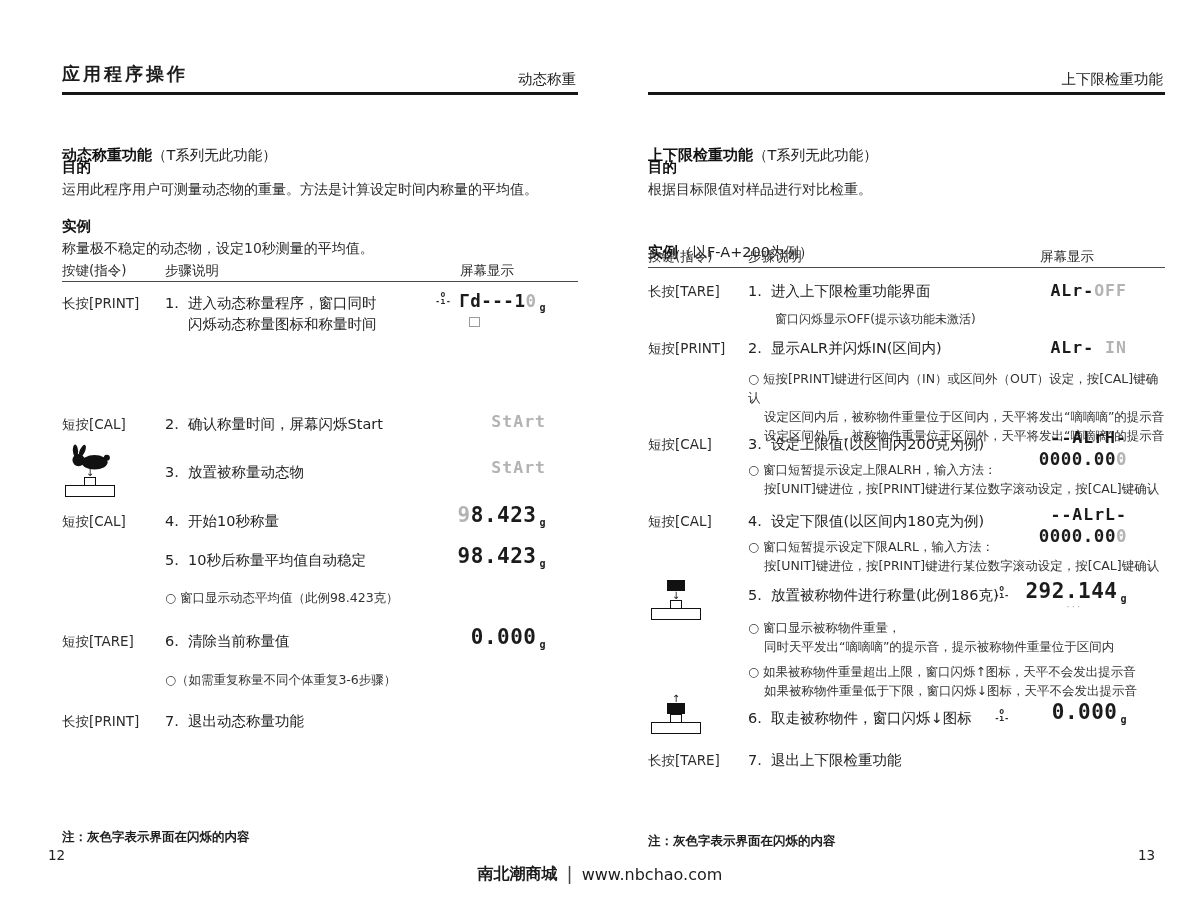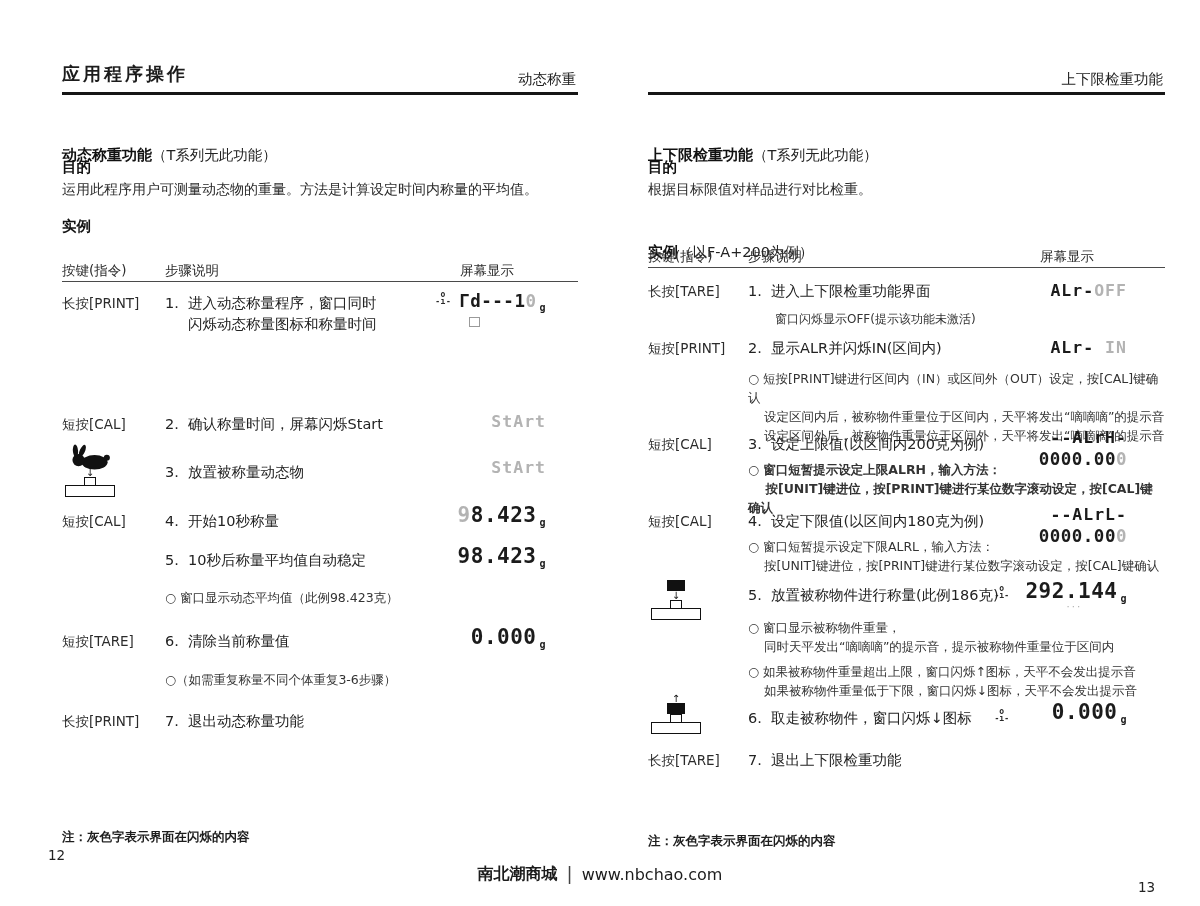--- a/index.html
+++ b/index.html
@@ -69,20 +69,21 @@
   <div class="abs hdr-left">应用程序操作</div>
   <div class="abs hdr-right">动态称重</div>
   <div class="abs rule-thick"></div>
 
   <div class="abs sec-title" style="top:125px;left:0;">
     <b>动态称重功能</b><span>（T系列无此功能）</span>
   </div>
   <div class="abs lbl" style="top:158px;left:0;">目的</div>
   <div class="abs body-text" style="top:181px;left:0;">运用此程序用户可测量动态物的重量。方法是计算设定时间内称量的平均值。</div>
   <div class="abs lbl" style="top:217px;left:0;">实例</div>
+  <div class="abs body-text" style="top:240px;left:0;">称量极不稳定的动态物，设定10秒测量的平均值。</div>
 
   <div class="abs colhdr" style="top:262px;left:0;">按键(指令)</div>
   <div class="abs colhdr" style="top:262px;left:103px;">步骤说明</div>
   <div class="abs colhdr" style="top:262px;left:398px;">屏幕显示</div>
   <div class="abs rule-thin" style="top:281px;"></div>
 
   <div class="abs key" style="top:295px;left:0;">长按[PRINT]</div>
   <div class="abs step" style="top:293px;left:103px;">1.  进入动态称量程序，窗口同时
      闪烁动态称量图标和称量时间</div>
   <div class="abs lcd lcd-mid" style="top:291px;right:32px;"><span class="ann"></span><span class="dk">Γd---1</span><span class="gy">0</span><span class="unit">g</span><span class="sq"></span></div>
@@ -155,21 +156,21 @@
   <div class="abs step" style="top:338px;left:100px;">2.  显示ALR并闪烁IN(区间内)</div>
   <div class="abs lcd lcd-alpha" style="top:338px;right:38px;"><span class="dk">ALr-</span><span class="gy"> IN</span></div>
   <div class="abs note" style="top:369px;left:100px;">○ 短按[PRINT]键进行区间内（IN）或区间外（OUT）设定，按[CAL]键确认
     设定区间内后，被称物件重量位于区间内，天平将发出“嘀嘀嘀”的提示音
     设定区间外后，被称物件重量位于区间外，天平将发出“嘀嘀嘀”的提示音</div>
 
   <div class="abs key" style="top:436px;left:0;">短按[CAL]</div>
   <div class="abs step" style="top:434px;left:100px;">3.  设定上限值(以区间内200克为例)</div>
   <div class="abs lcd lcd-alpha" style="top:428px;right:38px;"><span class="dk">--ALrH-</span></div>
   <div class="abs lcd lcd-mid" style="top:449px;right:38px;"><span class="dk">0000.00</span><span class="gy">0</span></div>
-  <div class="abs note" style="top:460px;left:100px;font-weight:bold;">○ 窗口短暂提示设定上限ALRH，输入方法：
+  <div class="abs note" style="top:460px;left:100px;">○ 窗口短暂提示设定上限ALRH，输入方法：
     按[UNIT]键进位，按[PRINT]键进行某位数字滚动设定，按[CAL]键确认</div>
 
   <div class="abs key" style="top:513px;left:0;">短按[CAL]</div>
   <div class="abs step" style="top:511px;left:100px;">4.  设定下限值(以区间内180克为例)</div>
   <div class="abs lcd lcd-alpha" style="top:505px;right:38px;"><span class="dk">--ALrL-</span></div>
   <div class="abs lcd lcd-mid" style="top:526px;right:38px;"><span class="dk">0000.00</span><span class="gy">0</span></div>
   <div class="abs note" style="top:537px;left:100px;">○ 窗口短暂提示设定下限ALRL，输入方法：
     按[UNIT]键进位，按[PRINT]键进行某位数字滚动设定，按[CAL]键确认</div>
 
   <div class="abs pan" style="top:580px;left:2px;">
@@ -196,19 +197,19 @@
   <div class="abs" style="top:708px;right:148px;"><span class="ann"></span></div>
   <div class="abs lcd lcd-num" style="top:700px;right:38px;"><span class="dk">0.000</span><span class="unit">g</span></div>
 
   <div class="abs key" style="top:752px;left:0;">长按[TARE]</div>
   <div class="abs step" style="top:750px;left:100px;">7.  退出上下限检重功能</div>
 
   <div class="abs foot-note" style="top:833px;left:0;">注：灰色字表示界面在闪烁的内容</div>
 </div>
 
 <div class="abs pagenum" style="top:847px;left:48px;">12</div>
-<div class="abs pagenum" style="top:847px;left:1138px;margin-top:32px;">13</div>
+<div class="abs pagenum" style="top:847px;left:1138px;">13</div>
 
 <div class="footer">
   <span class="site">南北潮商城</span>
   <span class="sep">|</span>
   <span class="url">www.nbchao.com</span>
 </div>
 
 </body></html>

